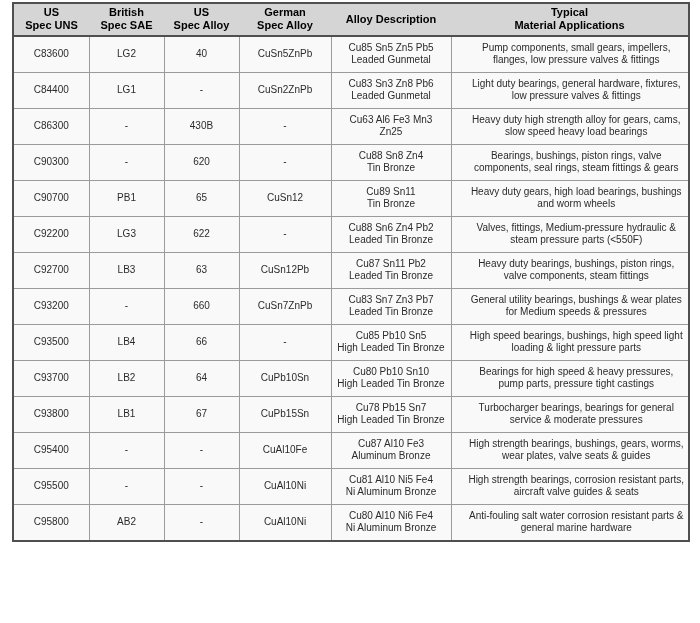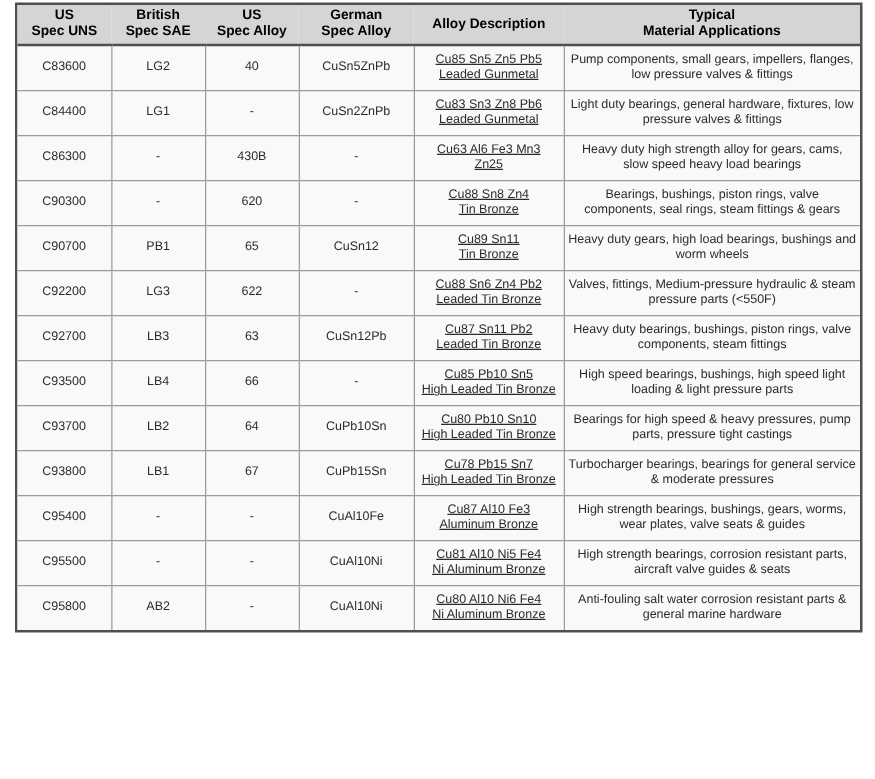--- a/index.html
+++ b/index.html
@@ -41,23 +41,23 @@
     line-height: 12px;
     text-align: center;
     vertical-align: middle;
     height: 36px;
     box-sizing: border-box;
     padding: 2px 3px;
     border: none;
     border-right: 1px solid var(--grid-border, #9b9b9b);
     border-bottom: 1px solid var(--grid-border, #9b9b9b);
   }
-  td:last-child { border-right: none; }
+  td:last-child { border-right: none; padding-left: 16px; }
   tbody tr:last-child td { border-bottom: none; }
-  td.desc { white-space: pre-line; text-decoration: underline; }
+  td.desc { white-space: pre-line; }
 </style>
 </head>
 <body>
 
 
 
 <div class="table-frame">
   <table>
     <colgroup>
       <col style="width:75px">
@@ -140,20 +140,29 @@
         <tr>
           <td>C92700</td>
           <td>LB3</td>
           <td>63</td>
           <td>CuSn12Pb</td>
           <td class="desc">Cu87 Sn11 Pb2
 Leaded Tin Bronze</td>
           <td>Heavy duty bearings, bushings, piston rings, valve components, steam fittings</td>
         </tr>
         <tr>
+          <td>C93200</td>
+          <td>-</td>
+          <td>660</td>
+          <td>CuSn7ZnPb</td>
+          <td class="desc">Cu83 Sn7 Zn3 Pb7
+Leaded Tin Bronze</td>
+          <td>General utility bearings, bushings &amp; wear plates for Medium speeds &amp; pressures</td>
+        </tr>
+        <tr>
           <td>C93500</td>
           <td>LB4</td>
           <td>66</td>
           <td>-</td>
           <td class="desc">Cu85 Pb10 Sn5
 High Leaded Tin Bronze</td>
           <td>High speed bearings, bushings, high speed light loading &amp; light pressure parts</td>
         </tr>
         <tr>
           <td>C93700</td>

